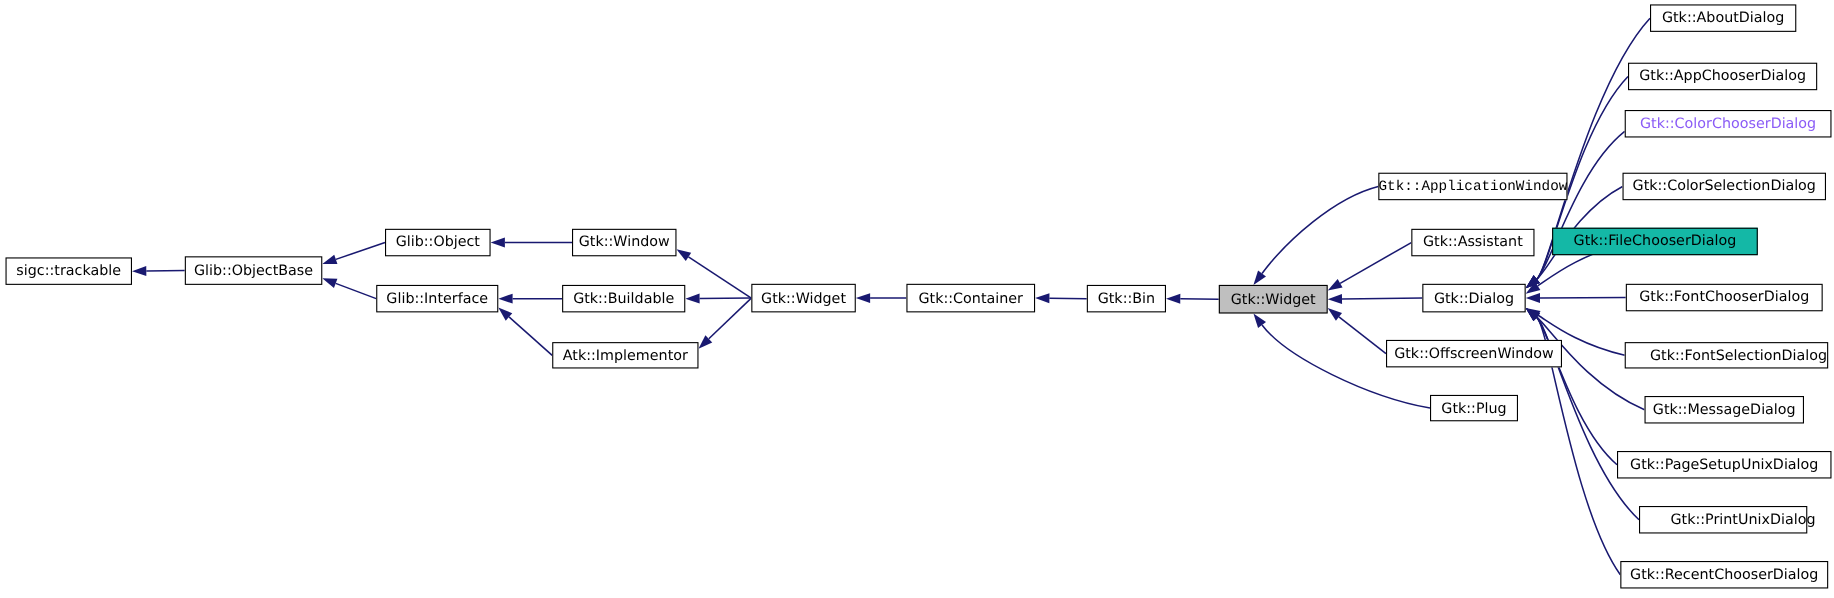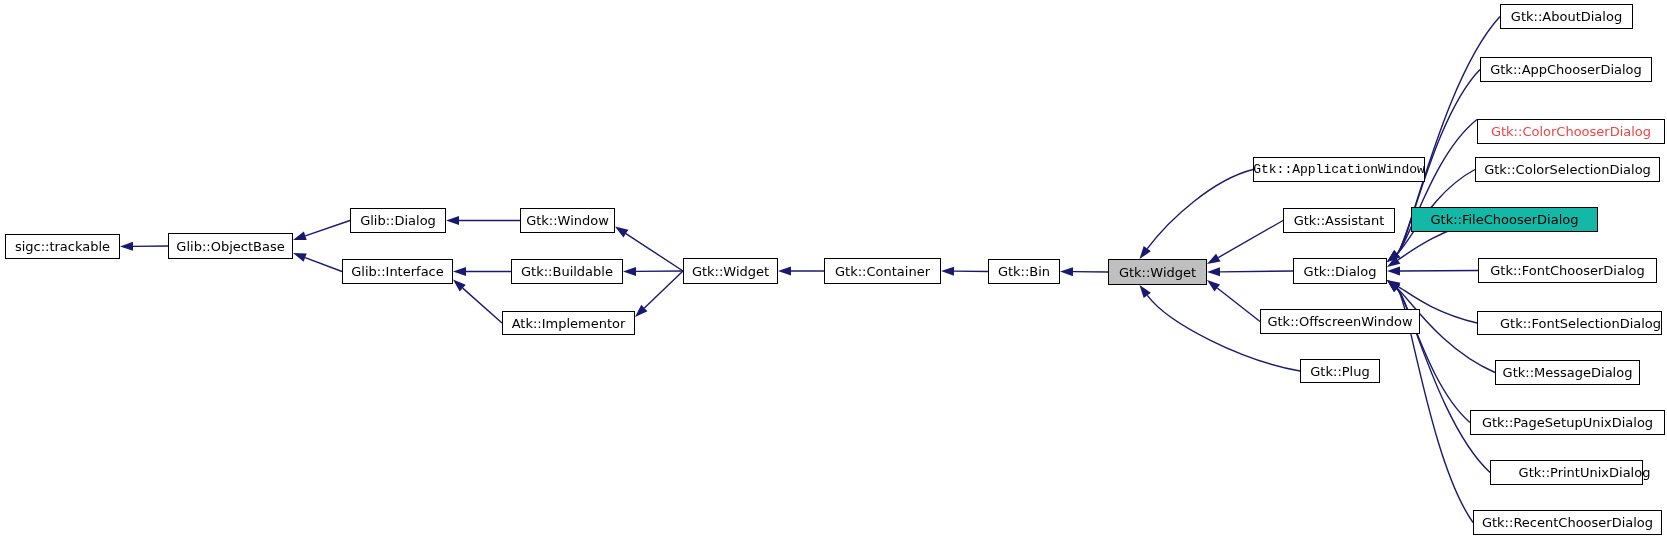--- a/index.html
+++ b/index.html
@@ -99,37 +99,37 @@
       <path d="M1470,422.5 C1428.5,386.875 1407.75,298 1396.8200532856797,288.5186004405896" fill="none" stroke="#191970" stroke-width="1.4"></path>
       <polygon points="1387,280 1399.7687995920376,285.11935122631587 1393.8713069793218,291.9178496548633" fill="#191970"></polygon>
       <path d="M1490,472.5 C1438.5,424.375 1409,298 1397.061444889643,288.2320912733444" fill="none" stroke="#191970" stroke-width="1.4"></path>
       <polygon points="1387,280 1399.9110149458008,284.7492834269294 1394.2118748334854,291.71489911975937" fill="#191970"></polygon>
       <path d="M1473,522.5 C1430,461.875 1408.5,298 1396.9678497489103,288.3451765339715" fill="none" stroke="#191970" stroke-width="1.4"></path>
       <polygon points="1387,280 1399.8565647029775,284.8947670055025 1394.0791347948432,291.79558606244046" fill="#191970"></polygon>
     </svg>
 
 <div class="class-node" style="left: 5px; top: 234px; width: 115px; height: 25px; border-color: rgb(0, 0, 0); background: rgb(255, 255, 255); color: rgb(0, 0, 0);">sigc::trackable</div>
     <div class="class-node" style="left: 168px; top: 233px; width: 125px; height: 26px; border-color: rgb(0, 0, 0); background: rgb(255, 255, 255); color: rgb(0, 0, 0);">Glib::ObjectBase</div>
-    <div class="class-node" style="left: 350px; top: 208px; width: 96px; height: 25px; border-color: rgb(0, 0, 0); background: rgb(255, 255, 255); color: rgb(0, 0, 0);">Glib::Dialog</div>
+    <div class="class-node" style="left: 350px; top: 208px; width: 96px; height: 25px; border-color: rgb(0, 0, 0); background: rgb(255, 255, 255); color: rgb(0, 0, 0);">Glib::Object</div>
     <div class="class-node" style="left: 342px; top: 259px; width: 111px; height: 25px; border-color: rgb(0, 0, 0); background: rgb(255, 255, 255); color: rgb(0, 0, 0);">Glib::Interface</div>
     <div class="class-node" style="left: 520px; top: 208px; width: 95px; height: 25px; border-color: rgb(0, 0, 0); background: rgb(255, 255, 255); color: rgb(0, 0, 0);">Gtk::Window</div>
     <div class="class-node" style="left: 511px; top: 259px; width: 112px; height: 25px; border-color: rgb(0, 0, 0); background: rgb(255, 255, 255); color: rgb(0, 0, 0);">Gtk::Buildable</div>
     <div class="class-node" style="left: 502px; top: 311px; width: 133px; height: 24px; border-color: rgb(0, 0, 0); background: rgb(255, 255, 255); color: rgb(0, 0, 0);">Atk::Implementor</div>
     <div class="class-node" style="left: 683px; top: 258px; width: 95px; height: 26px; border-color: rgb(0, 0, 0); background: rgb(255, 255, 255); color: rgb(0, 0, 0);">Gtk::Widget</div>
     <div class="class-node" style="left: 824px; top: 258px; width: 117px; height: 26px; border-color: rgb(0, 0, 0); background: rgb(255, 255, 255); color: rgb(0, 0, 0);">Gtk::Container</div>
     <div class="class-node" style="left: 988px; top: 259px; width: 72px; height: 25px; border-color: rgb(0, 0, 0); background: rgb(255, 255, 255); color: rgb(0, 0, 0);">Gtk::Bin</div>
     <div class="class-node highlighted" style="left: 1108px; top: 259px; width: 99px; height: 26px; border-color: rgb(0, 0, 0); background: rgb(191, 191, 191); color: rgb(0, 0, 0);">Gtk::Widget</div>
     <div class="class-node" style="left: 1253px; top: 157px; width: 172px; height: 25px; border-color: rgb(0, 0, 0); background: rgb(255, 255, 255); color: rgb(0, 0, 0); font-family: Liberation Mono, monospace;">Gtk::ApplicationWindow</div>
     <div class="class-node" style="left: 1283px; top: 208px; width: 112px; height: 25px; border-color: rgb(0, 0, 0); background: rgb(255, 255, 255); color: rgb(0, 0, 0);">Gtk::Assistant</div>
     <div class="class-node" style="left: 1293px; top: 258px; width: 94px; height: 26px; border-color: rgb(0, 0, 0); background: rgb(255, 255, 255); color: rgb(0, 0, 0);">Gtk::Dialog</div>
     <div class="class-node" style="left: 1260px; top: 309px; width: 160px; height: 25px; border-color: rgb(0, 0, 0); background: rgb(255, 255, 255); color: rgb(0, 0, 0);">Gtk::OffscreenWindow</div>
     <div class="class-node" style="left: 1300px; top: 359px; width: 80px; height: 24px; border-color: rgb(0, 0, 0); background: rgb(255, 255, 255); color: rgb(0, 0, 0);">Gtk::Plug</div>
     <div class="class-node" style="left: 1500px; top: 4px; width: 133px; height: 25px; border-color: rgb(0, 0, 0); background: rgb(255, 255, 255); color: rgb(0, 0, 0);">Gtk::AboutDialog</div>
     <div class="class-node" style="left: 1480px; top: 57px; width: 172px; height: 25px; border-color: rgb(0, 0, 0); background: rgb(255, 255, 255); color: rgb(0, 0, 0);">Gtk::AppChooserDialog</div>
-    <div class="class-node" style="left: 1477px; top: 119px; width: 188px; height: 25px; border-color: rgb(0, 0, 0); background: rgb(255, 255, 255); color: #ef4444;">Gtk::ColorChooserDialog</div>
+    <div class="class-node" style="left: 1477px; top: 100px; width: 188px; height: 25px; border-color: rgb(0, 0, 0); background: rgb(255, 255, 255); color: #8b5cf6;">Gtk::ColorChooserDialog</div>
     <div class="class-node" style="left: 1475px; top: 157px; width: 185px; height: 25px; border-color: rgb(0, 0, 0); background: rgb(255, 255, 255); color: rgb(0, 0, 0);">Gtk::ColorSelectionDialog</div>
     <div class="class-node" style="left: 1411px; top: 207px; width: 187px; height: 25px; border-color: rgb(0, 0, 0); background: #14b8a6; color: rgb(0, 0, 0);">Gtk::FileChooserDialog</div>
     <div class="class-node" style="left: 1478px; top: 258px; width: 179px; height: 25px; border-color: rgb(0, 0, 0); background: rgb(255, 255, 255); color: rgb(0, 0, 0);">Gtk::FontChooserDialog</div>
     <div class="class-node" style="left: 1477px; top: 311px; width: 185px; height: 24px; border-color: rgb(0, 0, 0); background: rgb(255, 255, 255); color: rgb(0, 0, 0); padding-left: 22px;">Gtk::FontSelectionDialog</div>
     <div class="class-node" style="left: 1495px; top: 360px; width: 145px; height: 25px; border-color: rgb(0, 0, 0); background: rgb(255, 255, 255); color: rgb(0, 0, 0);">Gtk::MessageDialog</div>
     <div class="class-node" style="left: 1470px; top: 410px; width: 195px; height: 25px; border-color: rgb(0, 0, 0); background: rgb(255, 255, 255); color: rgb(0, 0, 0);">Gtk::PageSetupUnixDialog</div>
     <div class="class-node" style="left: 1490px; top: 460px; width: 153px; height: 25px; border-color: rgb(0, 0, 0); background: rgb(255, 255, 255); color: rgb(0, 0, 0); padding-left: 36px;">Gtk::PrintUnixDialog</div>
     <div class="class-node" style="left: 1473px; top: 510px; width: 189px; height: 25px; border-color: rgb(0, 0, 0); background: rgb(255, 255, 255); color: rgb(0, 0, 0);">Gtk::RecentChooserDialog</div>
   </div>
 

